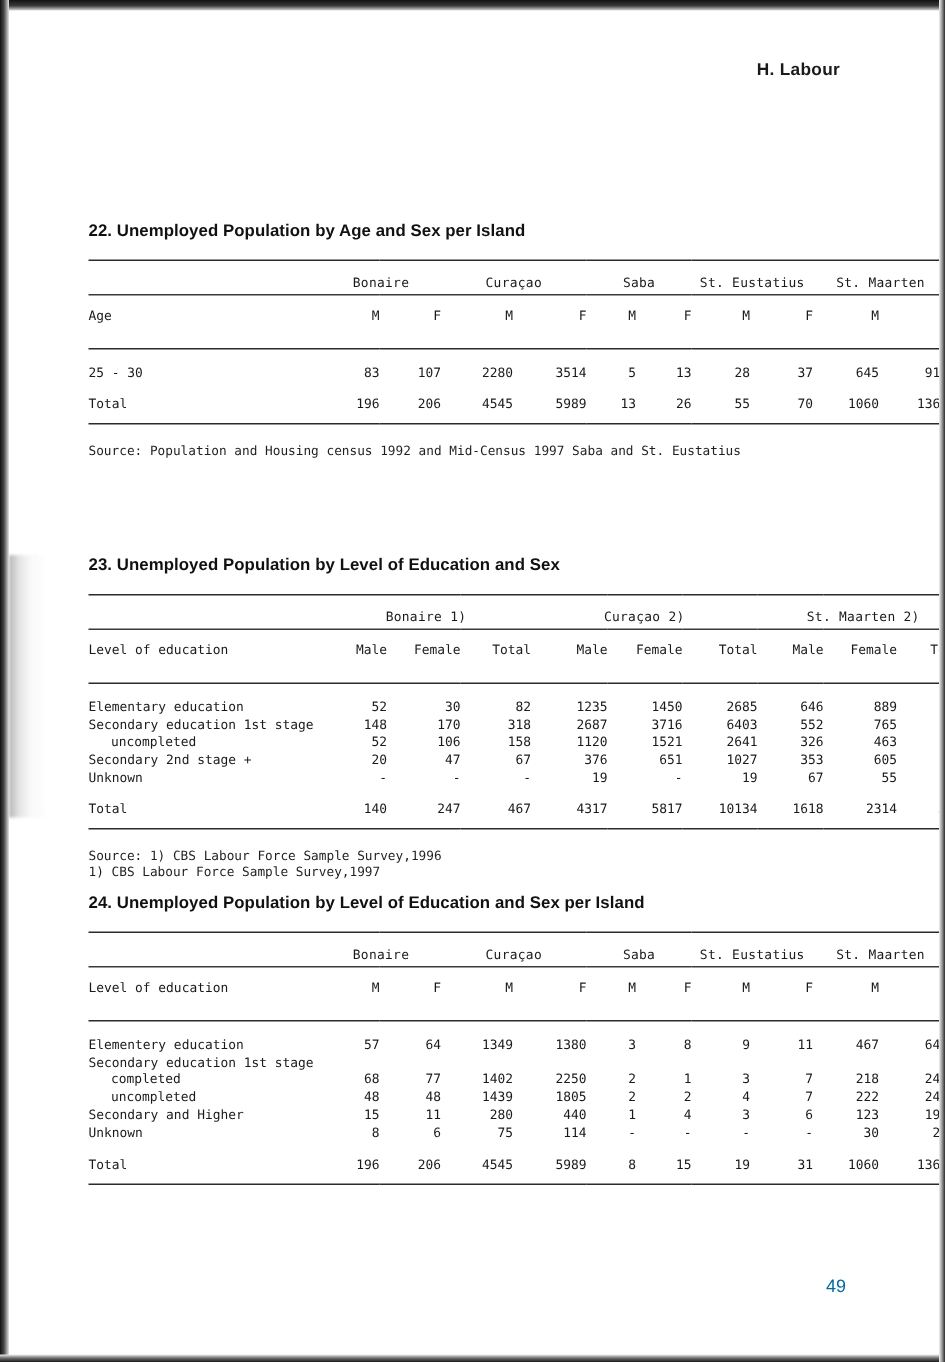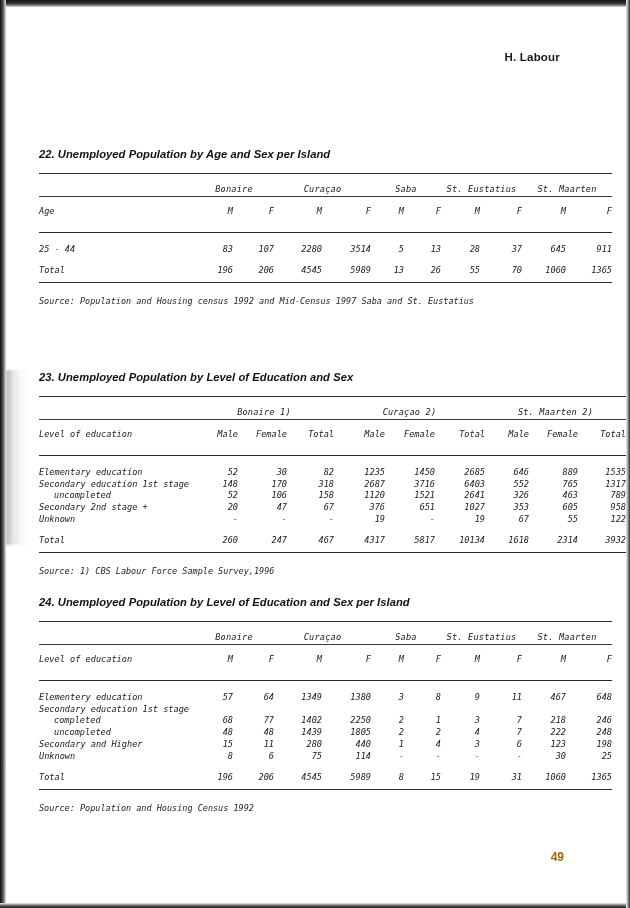--- a/index.html
+++ b/index.html
@@ -67,44 +67,43 @@
   .content {
     position: absolute;
     top: 0; left: 0;
     width: 630px;
     height: 908px;
     z-index: 2;
   }
 
   .running-head {
     position: absolute;
-    top: 51px;
+    top: 41px;
     right: 70px;
     font-family: "Liberation Sans", sans-serif;
     font-weight: bold;
     font-size: 11.5px;
     color: #1a1a1a;
     letter-spacing: 0.2px;
   }
 
   .page-number {
     position: absolute;
     bottom: 44px;
     right: 66px;
     font-family: "Liberation Sans", sans-serif;
-    font-weight: bold;
+    font-weight: normal;
     font-size: 12px;
-    color: #a16207;
+    color: #0369a1;
   }
 
   .table-block {
     position: absolute;
-    left: 39px;
+    left: 59px;
     width: 513px;
-    font-style: italic;
   }
   #block-22 { top: 148px; }
   #block-23 { top: 371px; }
   #block-24 { top: 596px; }
 
   .tbl-title {
     font-family: "Liberation Sans", sans-serif;
     font-weight: bold;
     font-size: 11.2px;
     color: #111;
@@ -211,21 +210,21 @@
             <td class="num">M</td>
             <td class="num">F</td>
             <td class="num">M</td>
             <td class="num">F</td>
           </tr>
           <tr class="rule-head">
               <td colspan="11"></td>
             </tr>
 
           <tr class="data-row">
-            <td class="rowlabel">25 - 44</td>
+            <td class="rowlabel">25 - 30</td>
             <td class="num">83</td>
             <td class="num">107</td>
             <td class="num">2280</td>
             <td class="num">3514</td>
             <td class="num">5</td>
             <td class="num">13</td>
             <td class="num">28</td>
             <td class="num">37</td>
             <td class="num">645</td>
             <td class="num">911</td>
@@ -357,40 +356,41 @@
             <td class="num">19</td>
             <td class="num">-</td>
             <td class="num">19</td>
             <td class="num">67</td>
             <td class="num">55</td>
             <td class="num">122</td>
           </tr>
 
           <tr class="total-row">
             <td class="rowlabel">Total</td>
-            <td class="num">260</td>
+            <td class="num">140</td>
             <td class="num">247</td>
             <td class="num">467</td>
             <td class="num">4317</td>
             <td class="num">5817</td>
             <td class="num">10134</td>
             <td class="num">1618</td>
             <td class="num">2314</td>
             <td class="num">3932</td>
           </tr>
           <tr class="spacer-row">
               <td colspan="10"></td>
             </tr>
           <tr class="rule-bottom">
               <td colspan="10"></td>
             </tr>
         </tbody>
       </table>
 
       <div class="srcline">Source: 1) CBS Labour Force Sample Survey,1996</div>
+      <div class="srcline" style="margin-top:0">1) CBS Labour Force Sample Survey,1997</div>
     </div>
 
     <div class="table-block" id="block-24">
       <div class="tbl-title">24. Unemployed Population by Level of Education and Sex per Island</div>
 
       <table class="stat">
         <colgroup>
           <col style="width:155px">
           <col style="width:39px">
             <col style="width:41px">
@@ -520,19 +520,18 @@
           </tr>
           <tr class="spacer-row">
               <td colspan="11"></td>
             </tr>
           <tr class="rule-bottom">
               <td colspan="11"></td>
             </tr>
         </tbody>
       </table>
 
-      <div class="srcline">Source: Population and Housing Census 1992</div>
     </div>
 
     <div class="page-number">49</div>
 
   </div>
 </div>
 
 </body></html>

